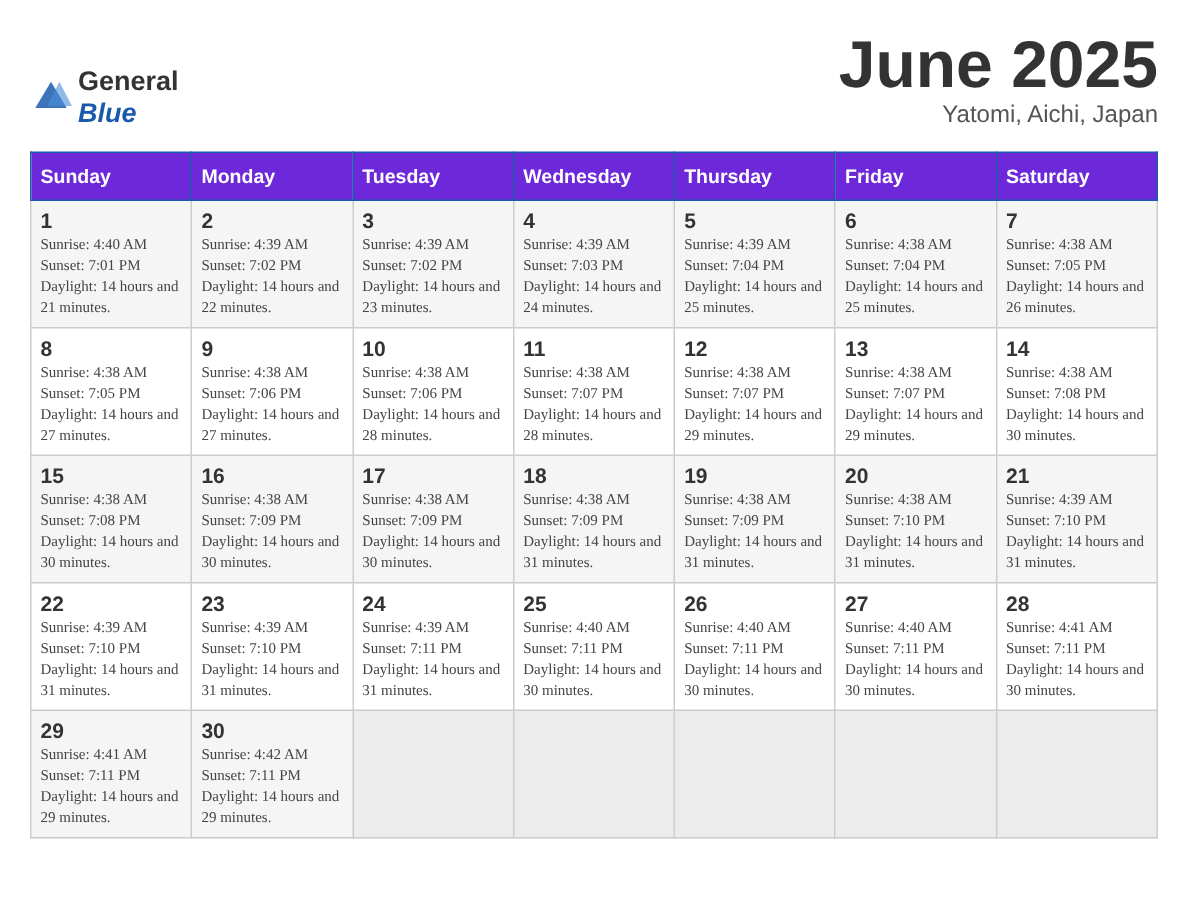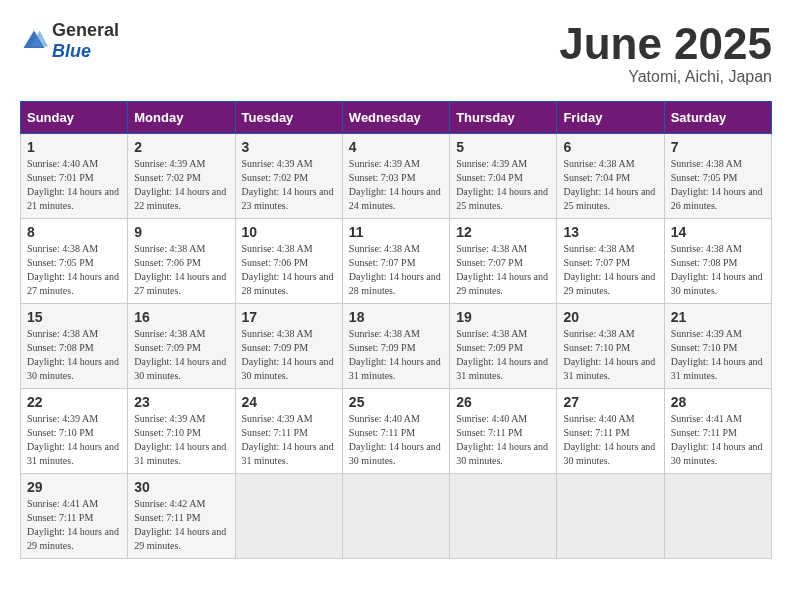--- a/index.html
+++ b/index.html
@@ -6,21 +6,21 @@
     body {
       font-family: Arial, sans-serif;
       background: #fff;
       width: 792px;
       min-height: 612px;
       padding: 20px;
     }
     .header {
       display: flex;
       justify-content: space-between;
-      align-items: flex-start;
+      align-items: flex-end;
       margin-bottom: 15px;
     }
     .logo {
       display: flex;
       align-items: center;
       gap: 4px;
     }
     .logo-icon {
       width: 28px;
       height: 28px;
@@ -37,21 +37,21 @@
     .location {
       font-size: 16px;
       color: #555;
     }
     table {
       width: 100%;
       border-collapse: collapse;
       table-layout: fixed;
     }
     thead tr {
-      background-color: #701a75;
+      background-color: #6d28d9;
     }
     thead th {
       color: white;
       padding: 8px 6px;
       font-size: 13px;
       font-weight: bold;
       text-align: left;
       border: 1px solid #1a5aad;
     }
     tbody tr {

